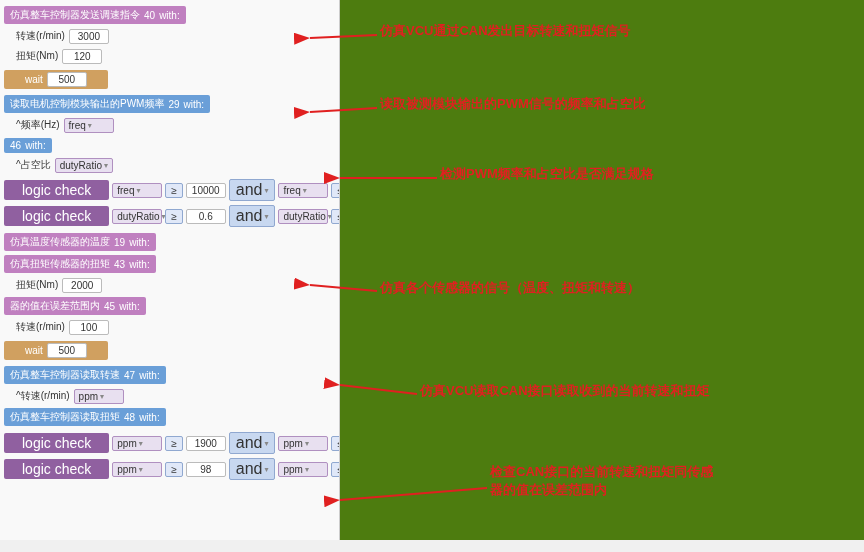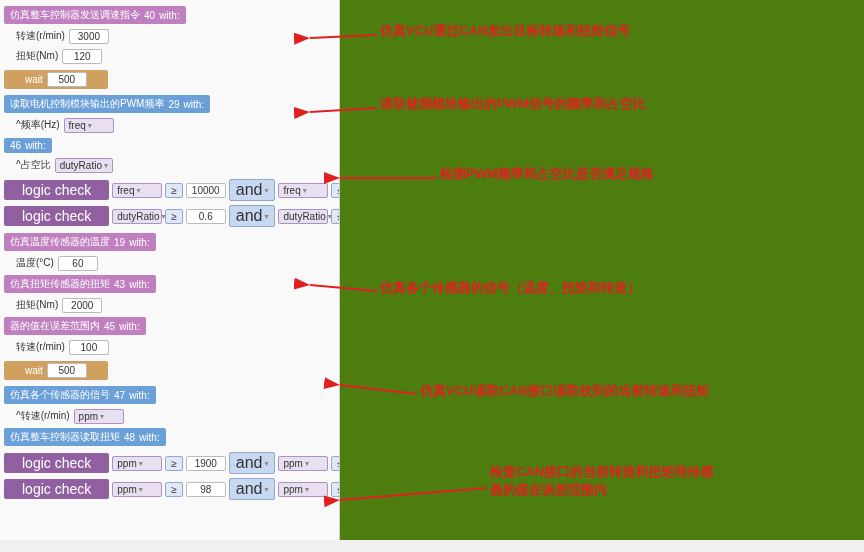--- a/index.html
+++ b/index.html
@@ -247,25 +247,20 @@
     <div class="row-gap"></div>
 
     <div>
       <div class="block-row">
         <span class="block-header purple">
           <span>仿真温度传感器的温度</span>
           <span>19</span>
           <span>with:</span>
         </span>
       </div>
-      <div class="block-row indented subrow">
-        <span class="block-label">温度(°C)</span>
-        <span style="margin-left:4px;"></span>
-        <span class="input-box">60</span>
-      </div>
     </div>
 
     <div>
       <div class="block-row">
         <span class="block-header purple">
           <span>仿真扭矩传感器的扭矩</span>
           <span>43</span>
           <span>with:</span>
         </span>
       </div>
@@ -298,21 +293,21 @@
         <span>wait</span>
         <span class="input-box">500</span>
       </span>
     </div>
 
     <div class="row-gap"></div>
 
     <div>
       <div class="block-row">
         <span class="block-header blue">
-          <span>仿真各个传感器的信号</span>
+          <span>仿真整车控制器读取转速</span>
           <span>47</span>
           <span>with:</span>
         </span>
       </div>
       <div class="block-row indented subrow">
         <span class="block-label">^转速(r/min)</span>
         <span style="margin-left:4px;"></span>
         <span class="dropdown-box">ppm</span>
       </div>
     </div>

